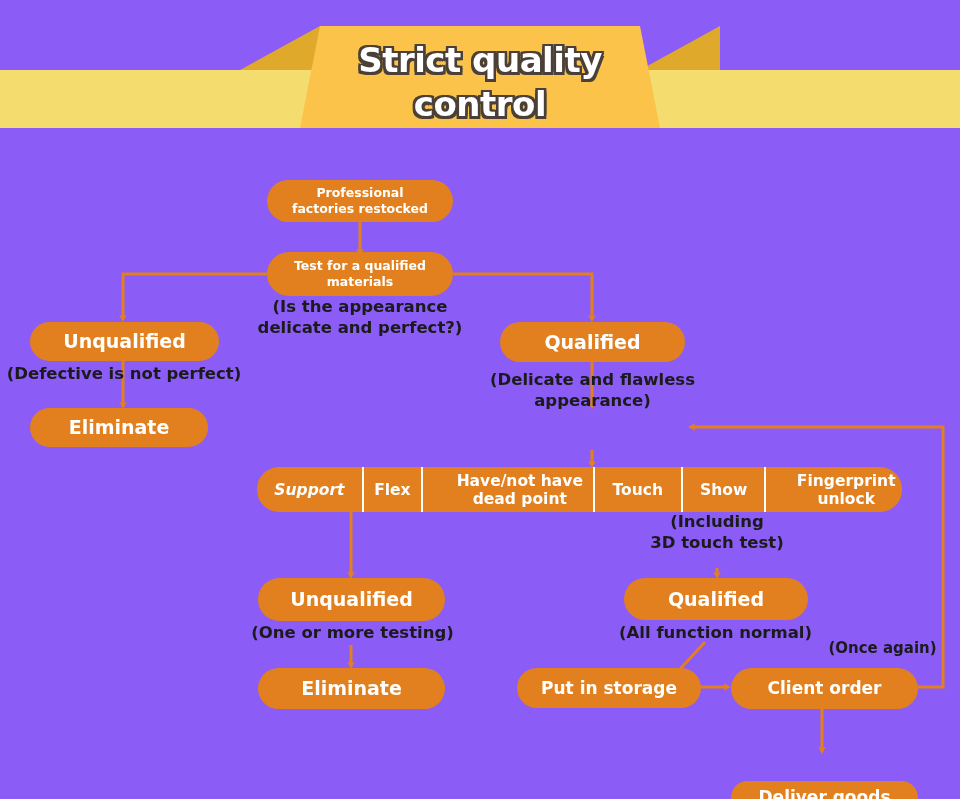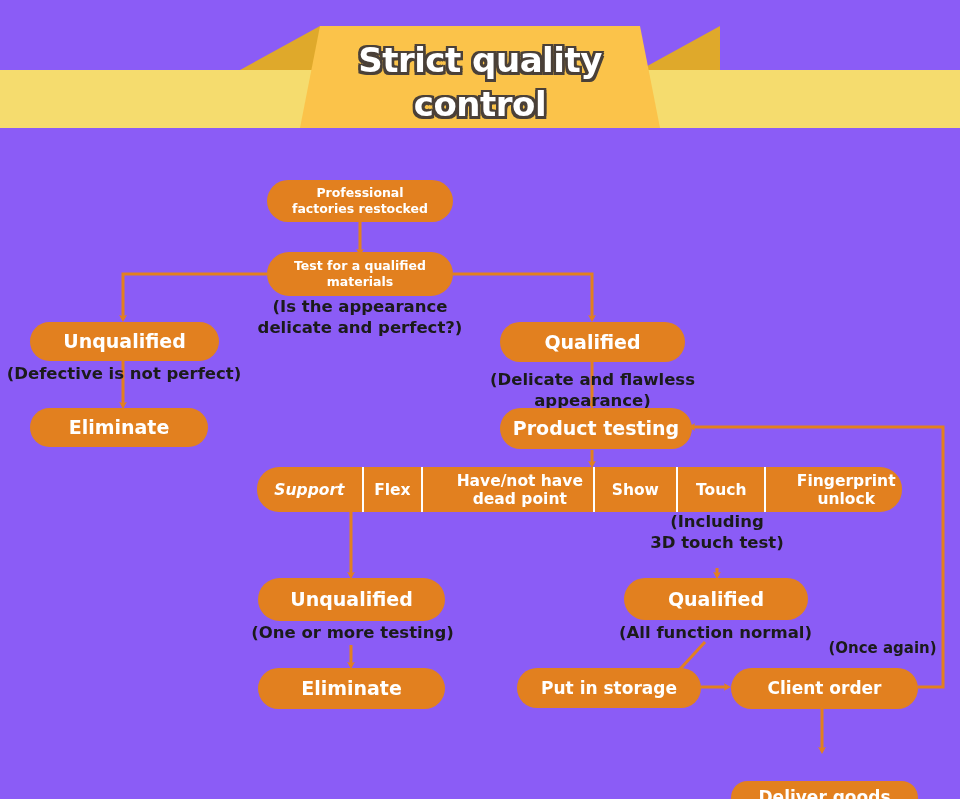--- a/index.html
+++ b/index.html
@@ -183,29 +183,28 @@
   <div class="pill big" style="left:30px; top:322px; width:189px; height:39px;">Unqualified</div>
 
   <div class="caption" style="left:0px; top:363px; width:248px;">(Defective is not perfect)</div>
 
   <div class="pill big" style="left:500px; top:322px; width:185px; height:40px;">Qualified</div>
 
   <div class="caption" style="left:430px; top:363px; width:325px;margin-top:6px;">(Delicate and flawless appearance)</div>
 
   <div class="pill big" style="left:30px; top:408px; width:178px; height:39px;">Eliminate</div>
 
-  <div class="pill big" style="left:500px; top:408px; width:192px; height:41px;">Product testing</div>
 
   <div id="test-strip">
     <div class="test-cell" style="width:110px;font-style:italic;">Support</div>
     <div class="test-cell" style="width:61px;">Flex</div>
     <div class="test-cell" style="width:176px;padding-left:24px;">Have/not have
 dead point</div>
+    <div class="test-cell" style="width:91px;">Touch</div>
     <div class="test-cell" style="width:86px;">Show</div>
-    <div class="test-cell" style="width:91px;">Touch</div>
     <div class="test-cell" style="width:139px;padding-left:24px;">Fingerprint
 unlock</div>
   </div>
 
   <div class="caption" style="left:627px; top:511px; width:180px;">(Including
 3D touch test)</div>
 
   <div class="pill big" style="left:258px; top:578px; width:187px; height:43px;">Unqualified</div>
 
   <div class="caption" style="left:250px; top:622px; width:205px;">(One or more testing)</div>

